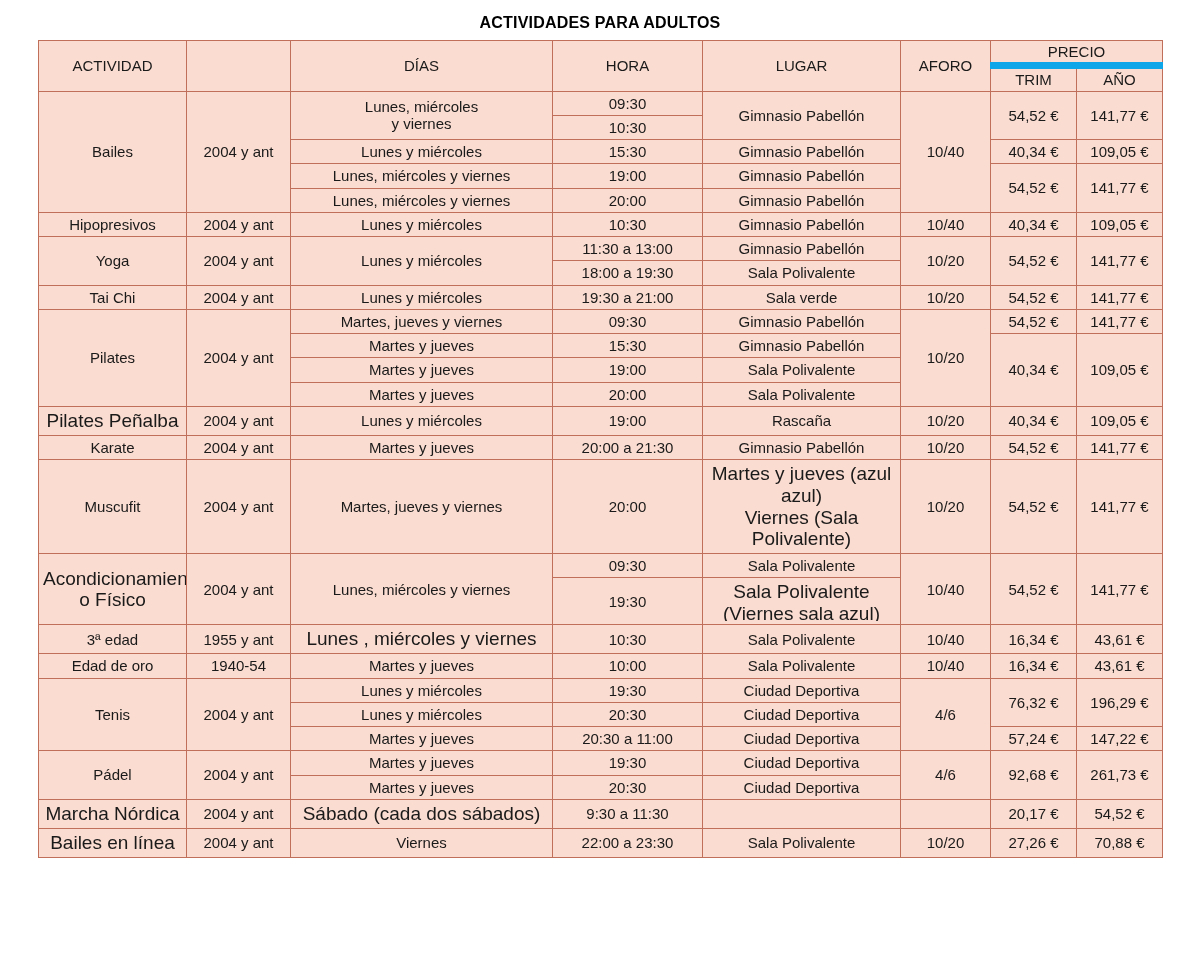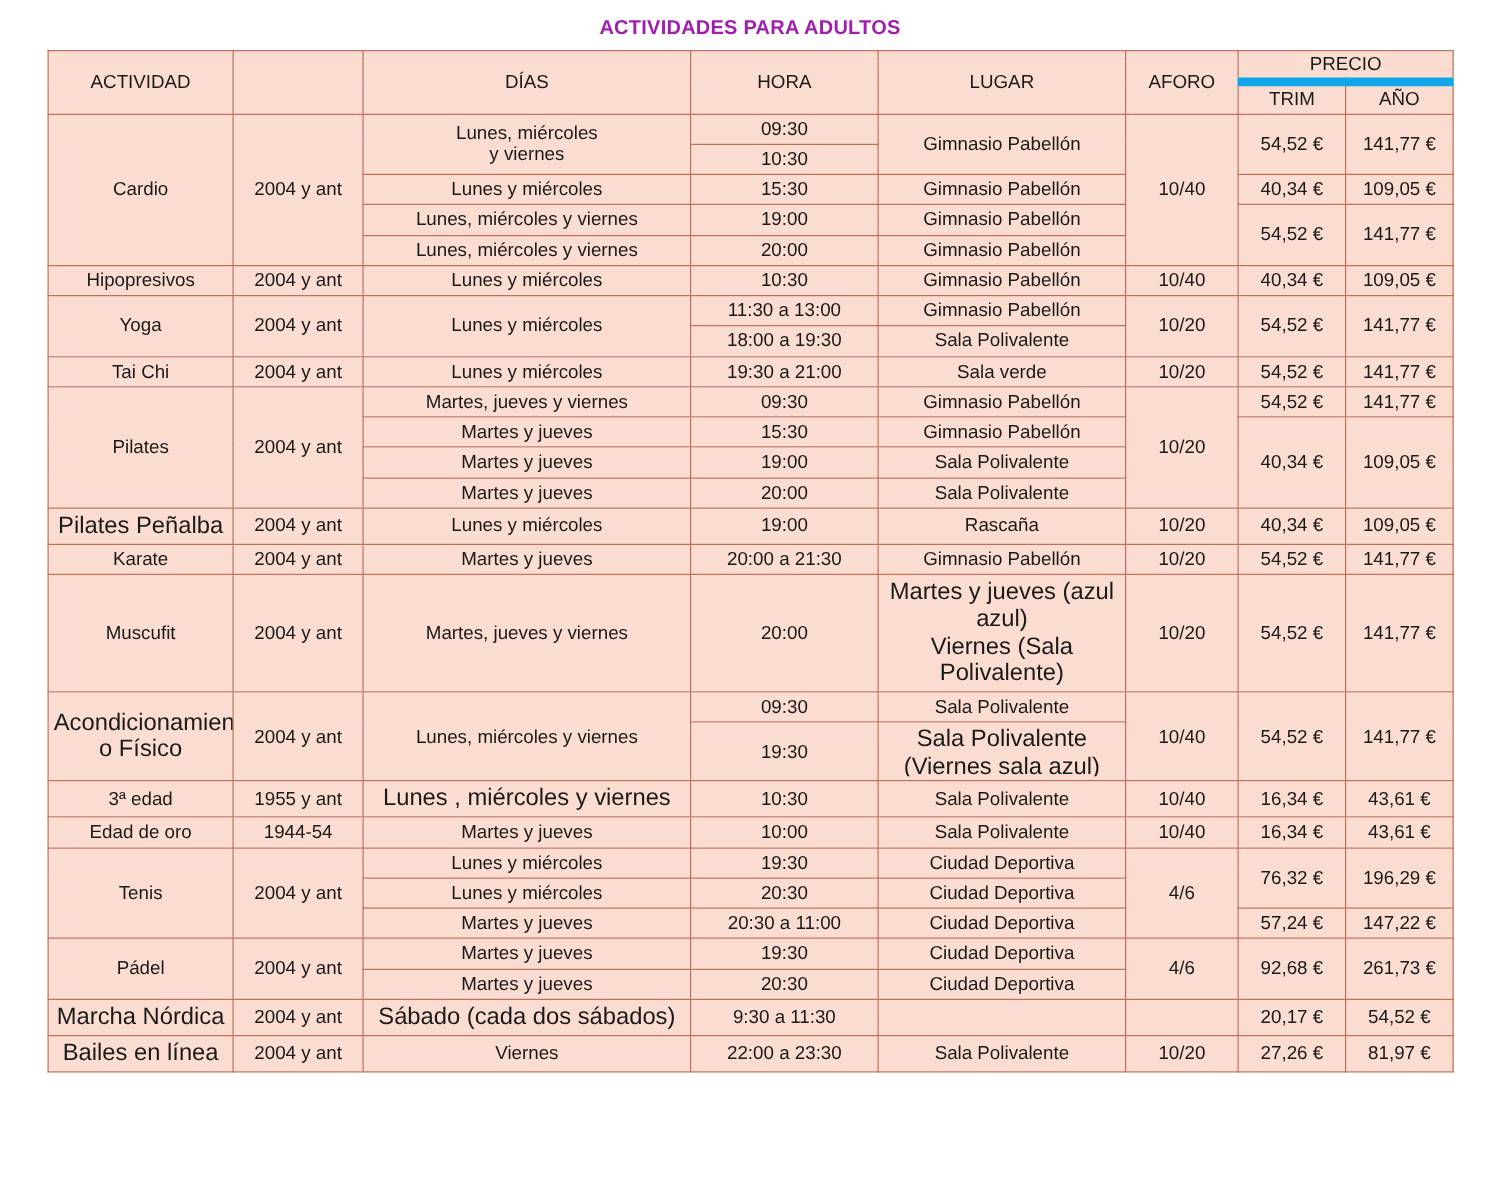--- a/index.html
+++ b/index.html
@@ -17,21 +17,21 @@
     width: 1200px;
     box-sizing: border-box;
     padding: 10px 38px 0 38px;
   }
   .doc-title {
     text-align: center;
     font-weight: bold;
     font-size: 16px;
     letter-spacing: 0.2px;
     margin: 4px 0 8px 0;
-    color: #a21caf;
+    color: #000000;
   }
   table.sched {
     border-collapse: collapse;
     width: 1124px;
     table-layout: fixed;
     font-size: 15px;
     padding-left: 40px;
   }
   table.sched td, table.sched th {
     border: 1px solid #c0705a;
@@ -101,21 +101,21 @@
         <th colspan="2" class="precio-top">PRECIO</th>
       </tr>
       <tr>
         <th class="precio-sub">TRIM</th>
         <th class="precio-sub">AÑO</th>
       </tr>
     </thead>
     <tbody>
 
       <tr>
-        <td rowspan="5">Cardio</td>
+        <td rowspan="5">Bailes</td>
         <td rowspan="5">2004 y ant</td>
         <td rowspan="2">
           <span class="sub-line">Lunes, miércoles</span>
           <span class="sub-line">y viernes</span>
         </td>
         <td>09:30</td>
         <td rowspan="2">Gimnasio Pabellón</td>
         <td rowspan="5">10/40</td>
         <td rowspan="2">54,52 €</td>
         <td rowspan="2">141,77 €</td>
@@ -273,21 +273,21 @@
         <td class="small nowrap">Lunes , miércoles y viernes</td>
         <td>10:30</td>
         <td>Sala Polivalente</td>
         <td>10/40</td>
         <td>16,34 €</td>
         <td>43,61 €</td>
       </tr>
 
       <tr>
         <td>Edad de oro</td>
-        <td>1944-54</td>
+        <td>1940-54</td>
         <td>Martes y jueves</td>
         <td>10:00</td>
         <td>Sala Polivalente</td>
         <td>10/40</td>
         <td>16,34 €</td>
         <td>43,61 €</td>
       </tr>
 
       <tr>
         <td rowspan="3">Tenis</td>
@@ -340,18 +340,18 @@
       </tr>
 
       <tr>
         <td class="small">Bailes en línea</td>
         <td>2004 y ant</td>
         <td>Viernes</td>
         <td>22:00 a 23:30</td>
         <td>Sala Polivalente</td>
         <td>10/20</td>
         <td>27,26 €</td>
-        <td>81,97 €</td>
+        <td>70,88 €</td>
       </tr>
 
     </tbody>
   </table>
 </div>
 
 </body></html>

